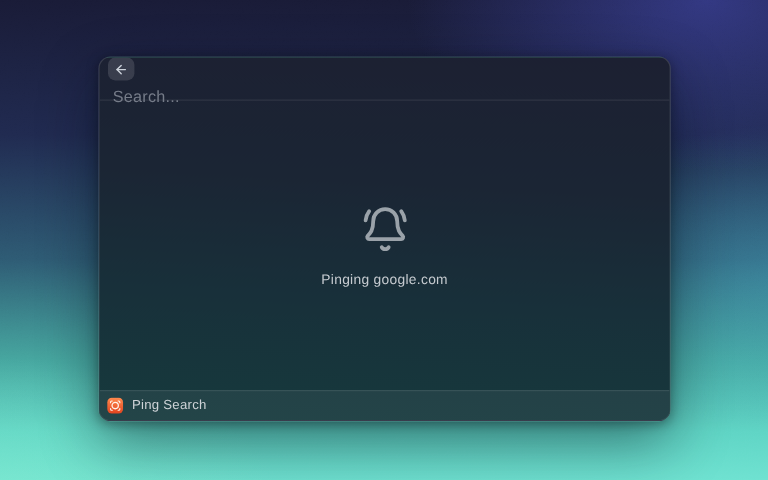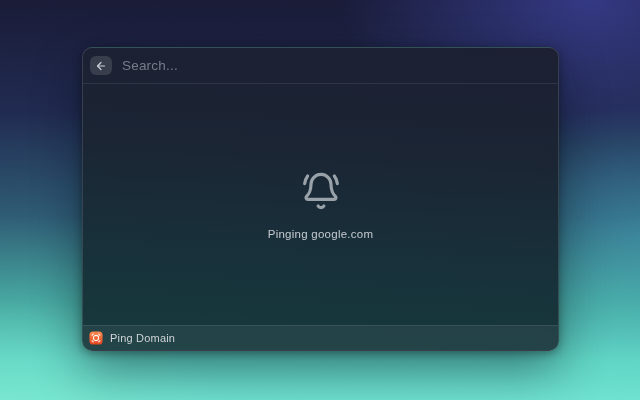--- a/index.html
+++ b/index.html
@@ -45,25 +45,26 @@
       #1b2534 35%,
       #18303a 66%,
       #163a3d 100%);
     box-shadow: 0 18px 48px rgba(0, 12, 22, 0.45), 0 2px 10px rgba(0,0,0,0.35);
     overflow: hidden;
   }
 
   
   .searchbar {
     display: flex;
-    align-items: center;
+    align-items: flex-start;
     gap: 6px;
     height: 36px;
     padding: 0 10px 0 7px;
     border-bottom: 1px solid rgba(255,255,255,0.085);
+    flex-direction: column;
   }
   .back-btn {
     flex: 0 0 auto;
     width: 22px;
     height: 19px;
     border: none;
     border-radius: 6px;
     background: rgba(255,255,255,0.13);
     color: #ccd2da;
     display: flex;
@@ -175,17 +176,17 @@
             <linearGradient id="pg" x1="0" y1="0" x2="0" y2="1">
               <stop offset="0" stop-color="#ff8a4e"></stop>
               <stop offset="1" stop-color="#e2441f"></stop>
             </linearGradient>
           </defs>
           <rect x="0.5" y="0.5" width="15" height="15" rx="4.2" fill="url(#pg)"></rect>
           <circle cx="8" cy="8" r="3" fill="none" stroke="#fff3ea" stroke-width="1.2"></circle>
           <path d="M3.6 5.2v-.6a1 1 0 0 1 1-1h.6 M12.4 5.2v-.6a1 1 0 0 0-1-1h-.6 M3.6 10.8v.6a1 1 0 0 0 1 1h.6 M12.4 10.8v.6a1 1 0 0 1-1 1h-.6" fill="none" stroke="#fff3ea" stroke-width="1.1" stroke-linecap="round"></path>
         </svg>
       </span>
-      <span class="cmd-label">Ping Domain</span>
+      <span class="cmd-label">Ping Search</span>
     </div>
 
   </div>
 </div>
 
 </body></html>

